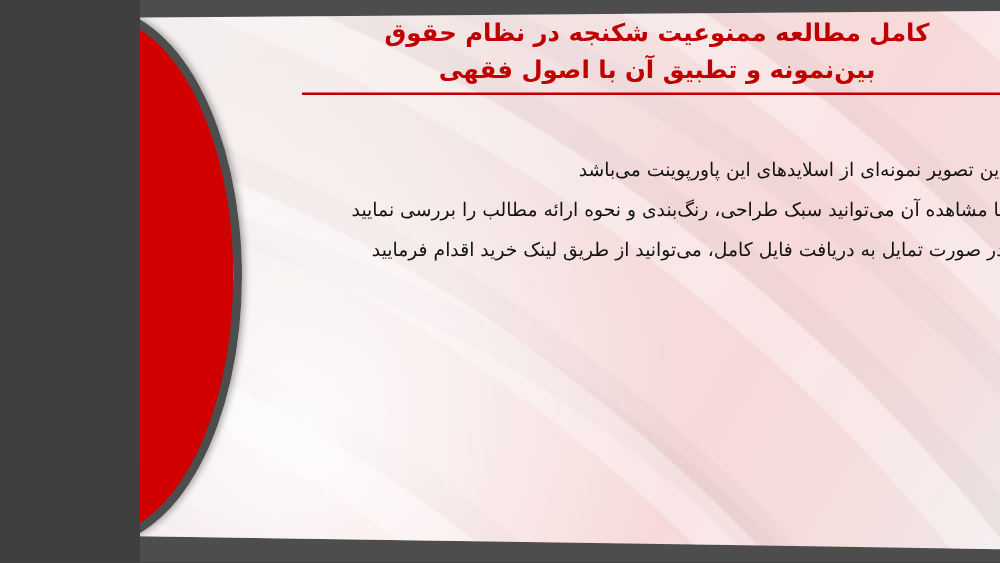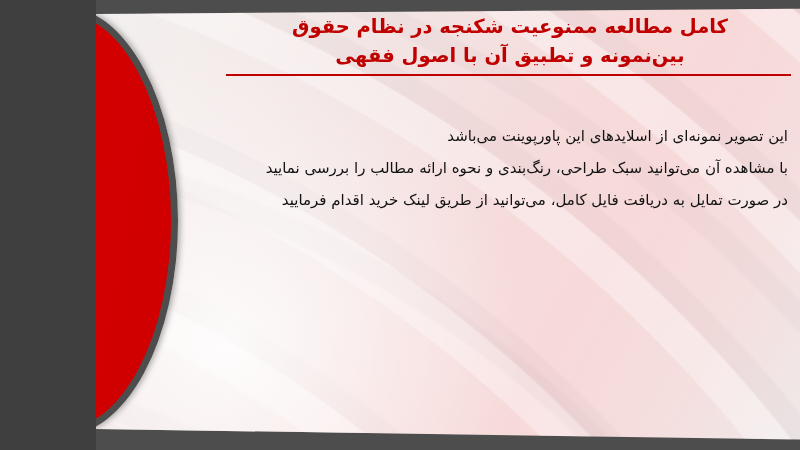--- a/index.html
+++ b/index.html
@@ -14,21 +14,20 @@
     font-family: "DejaVu Sans", "Liberation Sans", sans-serif;
   }
 
   
   #slide {
     position: relative;
     width: 688px;
     height: 450px;
     overflow: hidden;
     background: #4a4a4a;
-    padding-left: 16px;
   }
 
   
   .backdrop {
     position: absolute;
     inset: 0;
     background: #4d4d4d;
   }
 
   

